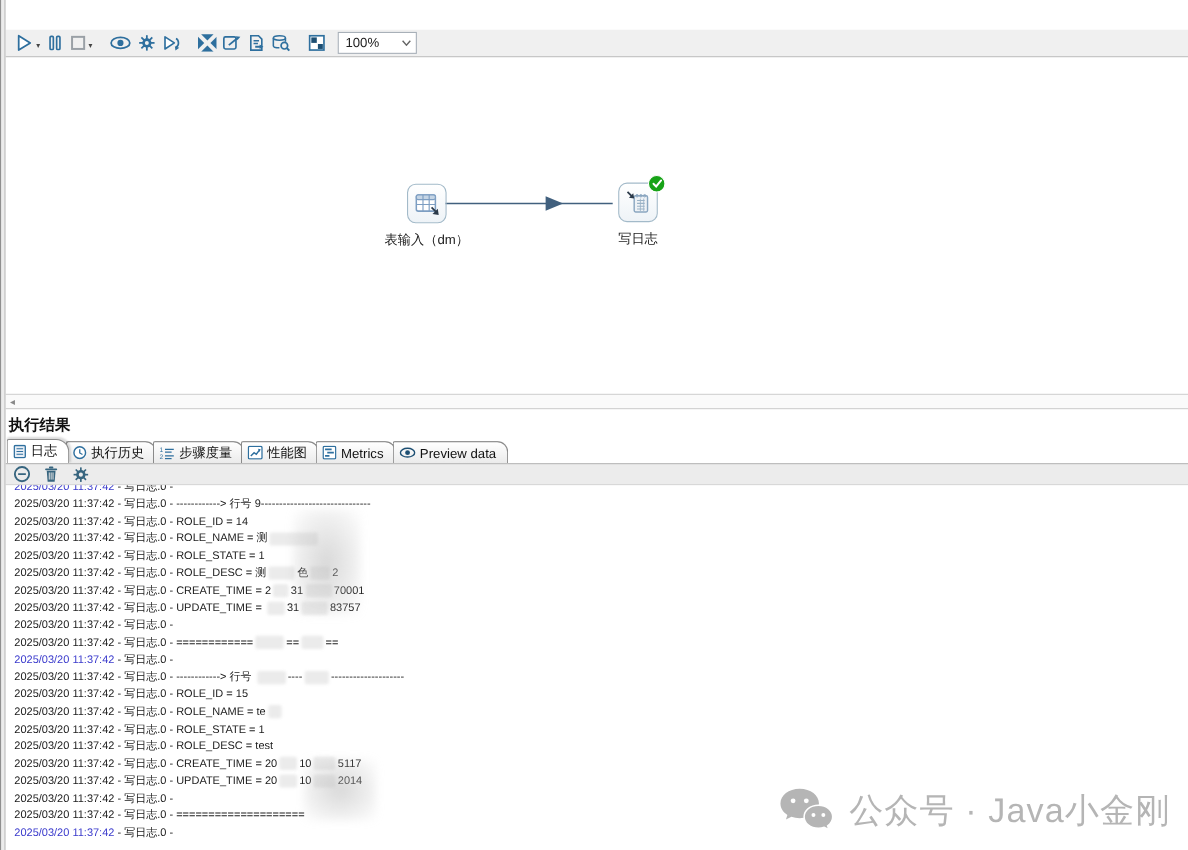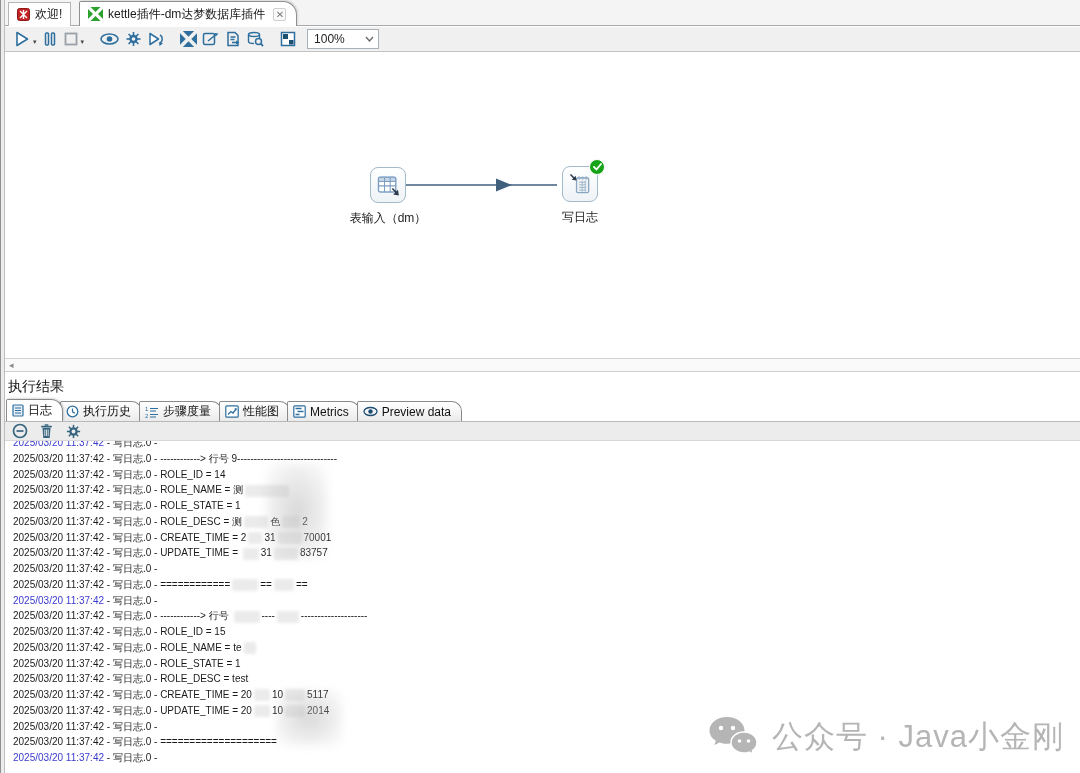--- a/index.html
+++ b/index.html
@@ -44,21 +44,21 @@
   .step-label { margin-top:7px; font-size:12px; color:#222; }
   .badge { position:absolute; right:-8px; top:-8px; width:16px; height:16px; border-radius:50%;
     background:#17a317; border:1.5px solid #fff; display:flex; align-items:center; justify-content:center; }
 
   
   .hscroll { position:absolute; left:5px; right:0; top:358px; height:14px; background:#fafafa;
     border-top:1px solid #d2d2d2; border-bottom:1px solid #cfcfcf; display:flex; align-items:center; }
   .sarrow { color:#888; font-size:9px; margin-left:4px; }
 
   
-  .results-title { position:absolute; left:8px; top:378px; font-size:14px; font-weight:normal; color:#111; }
+  .results-title { position:absolute; left:8px; top:378px; font-size:14px; font-weight:bold; color:#111; }
   .rtabs { position:absolute; top:399px; left:6px; height:22px; display:flex; align-items:flex-end; z-index:4; }
   .rtab { height:20px; display:flex; align-items:center; gap:4px; padding:0 10px 0 5px;
     border:1px solid #8a8a8a; border-bottom:none; border-radius:2px 10px 0 0;
     background:linear-gradient(#ffffff,#ebebeb); margin-right:-3px; font-size:12px; color:#111; }
   .rtab.active { background:#fff; height:22px; z-index:5; border-radius:2px 12px 0 0;
     box-shadow:1px -1px 2px rgba(0,0,0,0.15); }
 
   .logbar { position:absolute; left:5px; right:0; top:421px; height:20px; background:#ececec;
     border-top:1px solid #b9b9b9; border-bottom:1px solid #d8d8d8; display:flex; align-items:center;
     gap:11px; padding-left:7px; z-index:3; }
@@ -78,41 +78,20 @@
   
   .watermark { position:absolute; right:16px; bottom:14px; display:flex; align-items:center; gap:13px; z-index:6;justify-content:flex-end; }
   .watermark .wm-text { font-size:31px; color:#b5b5b5; letter-spacing:1px; }
 </style>
 </head>
 <body>
 
 <div id="window">
   <div class="left-edge"></div>
 
-  <div class="tabbar">
-    <div class="ttab welcome">
-      <svg width="13" height="13" viewBox="0 0 13 13">
-        <rect x="0.5" y="0.5" width="12" height="12" rx="2" fill="#c32222" stroke="#8e1717"></rect>
-        <path d="M3 3 L10 10 M10 3 L3 10 M6.5 2 L6.5 11" stroke="#fff" stroke-width="1.4" fill="none"></path>
-      </svg>
-      <span>欢迎!</span>
-    </div>
-    <div class="ttab active">
-      <svg width="15" height="14" viewBox="0 0 15 14">
-        <g fill="#2ca02c">
-          <polygon points="0,2 5,7 0,12"></polygon>
-          <polygon points="15,2 10,7 15,12"></polygon>
-          <polygon points="2.5,0 7.5,5 12.5,0"></polygon>
-          <polygon points="2.5,14 7.5,9 12.5,14"></polygon>
-        </g>
-      </svg>
-      <span>kettle插件-dm达梦数据库插件</span>
-      <span class="close">✕</span>
-    </div>
-  </div>
 
   <div class="toolbar">
     <div class="tbtn">
       <svg width="18" height="18" viewBox="0 0 18 18">
         <path d="M4 2.5 L14.5 9 L4 15.5 Z" fill="#fff" stroke="#2e6f9e" stroke-width="1.6" stroke-linejoin="round"></path>
       </svg>
     </div>
     <span class="caret">▾</span>
     <div class="tbtn">
       <svg width="16" height="18" viewBox="0 0 16 18">

